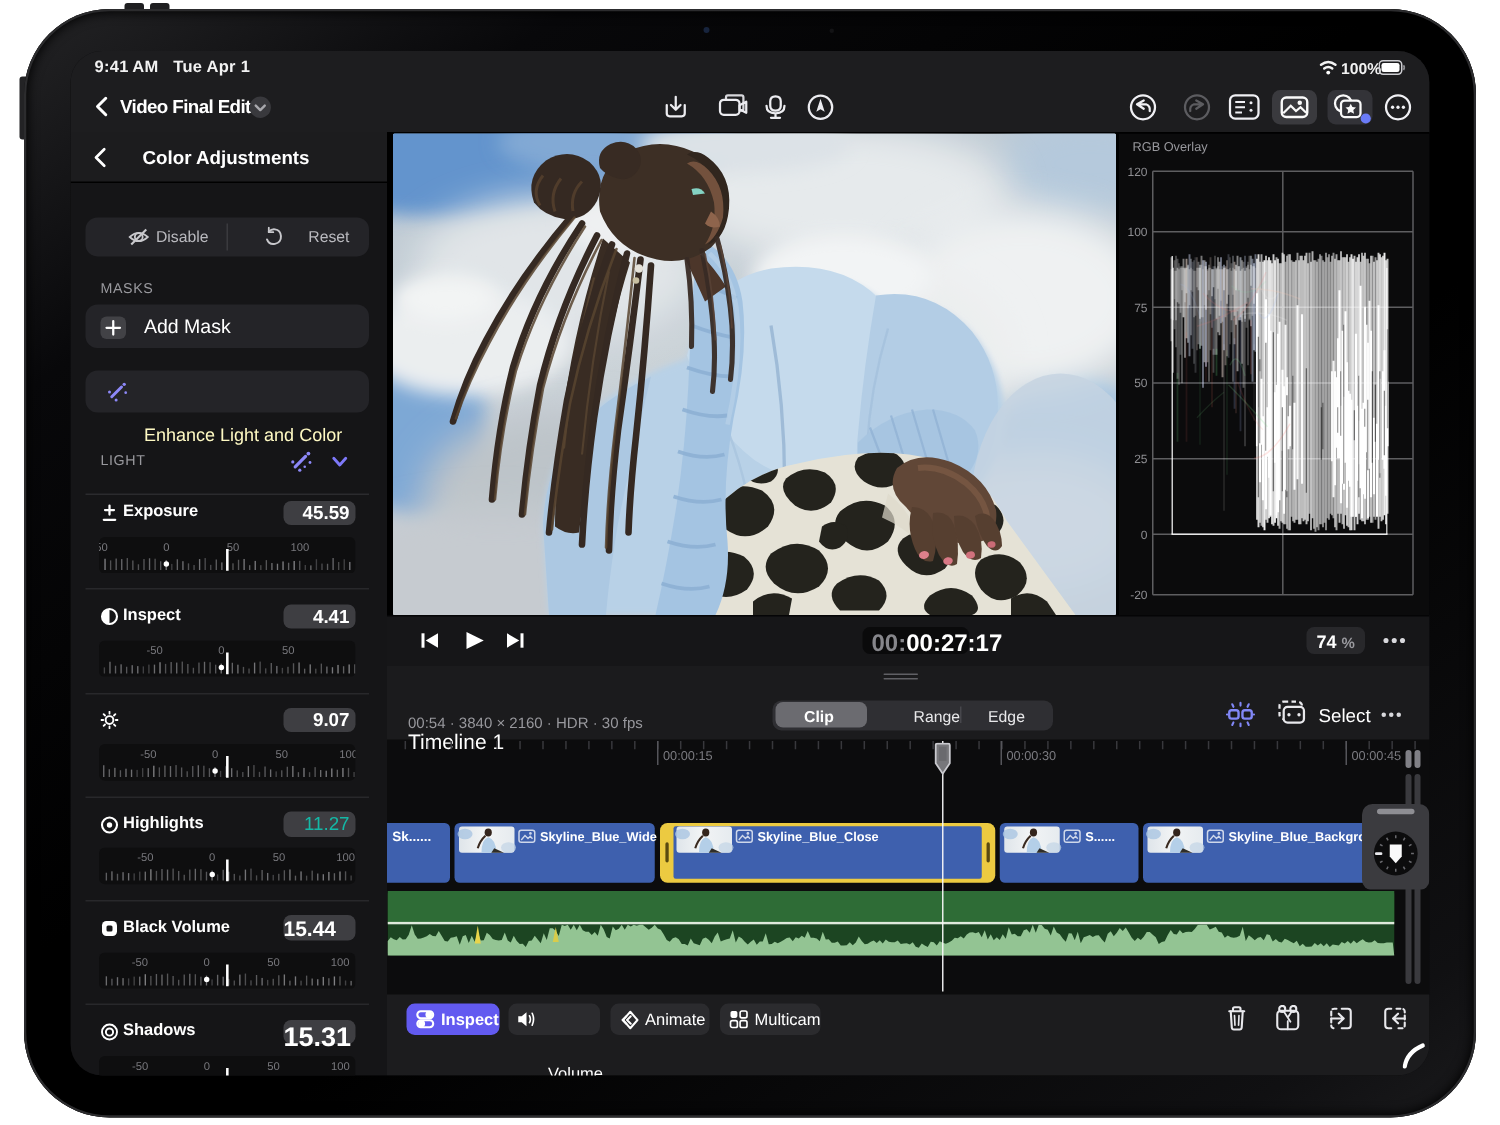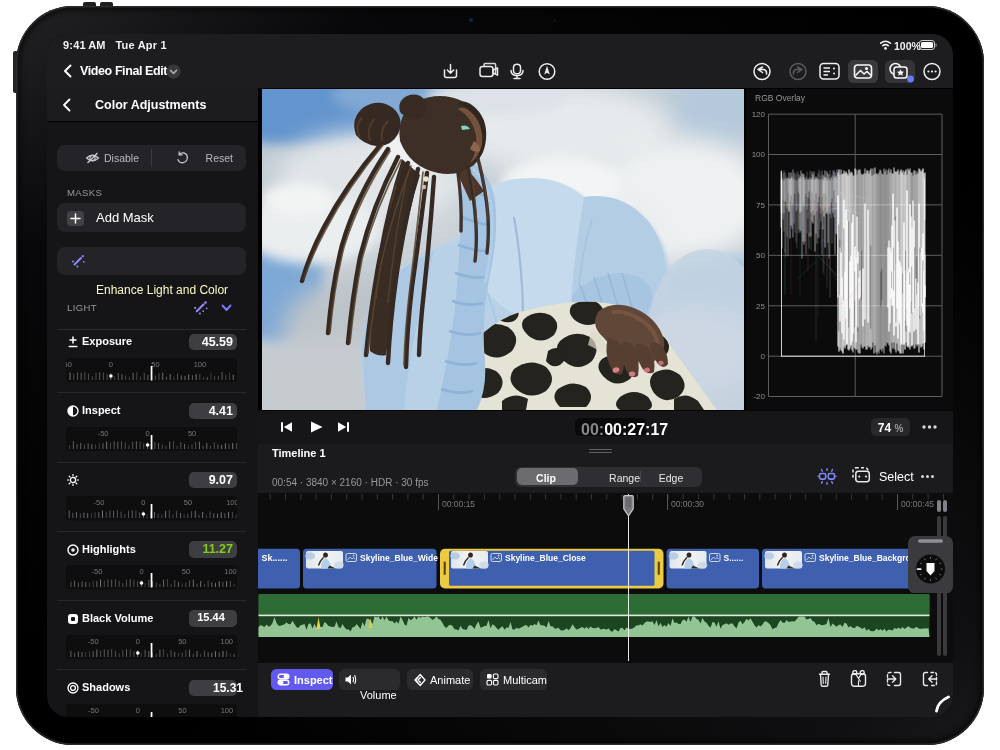--- a/index.html
+++ b/index.html
@@ -322,21 +322,21 @@
       <circle cx="77.4" cy="18.0" r="1.8" fill="#fff"></circle>
       <rect x="84.70" y="8.00" width="1.7" height="14.5" fill="#fff"></rect>
     </svg>
     <div style="position:absolute;left:10.0px;top:497.2px;width:189.0px;height:1.0px;background:#28282b;"></div>
     <svg style="position:absolute;left:20.0px;top:510.1px;width:12.0px;height:12.0px;" viewBox="0 0 12 12">
       <circle cx="6" cy="6" r="5" stroke="#fff" fill="none" stroke-width="1.4"></circle>
       <circle cx="6" cy="6" r="1.8" fill="#fff"></circle>
     </svg>
     <div class="txt" style="position:absolute;left:35.0px;top:509.1px;width:80.0px;height:14.0px;font-size:11px;font-weight:600;color:#fff;">Highlights</div>
     <div style="position:absolute;left:142.0px;top:507.6px;width:48.0px;height:16.5px;background:#3e3e42;border-radius:5px;"></div>
-    <div class="txt" style="position:absolute;left:142.0px;top:508.6px;width:44.0px;height:15.0px;font-size:12.5px;font-weight:700;color:#84cc16;text-align:right;width:44px;">11.27</div>
+    <div class="txt" style="position:absolute;left:142.0px;top:508.6px;width:44.0px;height:15.0px;font-size:12.5px;font-weight:400;color:#14b8a6;text-align:right;width:44px;">11.27</div>
     <svg style="position:absolute;left:19.0px;top:531.8px;width:171.0px;height:24.5px;" viewBox="0 0 171.0 24.5">
       <rect width="171.0" height="24.5" rx="4" fill="#0e0e0f"></rect>
       <text x="31.0" y="9" text-anchor="middle" font-size="7.5" fill="#77777c" font-family="Liberation Sans">-50</text>
       <text x="75.5" y="9" text-anchor="middle" font-size="7.5" fill="#77777c" font-family="Liberation Sans">0</text>
       <text x="120.0" y="9" text-anchor="middle" font-size="7.5" fill="#77777c" font-family="Liberation Sans">50</text>
       <text x="164.5" y="9" text-anchor="middle" font-size="7.5" fill="#77777c" font-family="Liberation Sans">100</text>
       <rect x="4.46" y="16.82" width="0.9" height="5.18" fill="rgba(235,235,240,0.36)"></rect>
       <rect x="8.17" y="15.87" width="0.9" height="6.13" fill="rgba(235,235,240,0.42)"></rect>
       <rect x="11.88" y="17.49" width="0.9" height="4.51" fill="rgba(235,235,240,0.33)"></rect>
       <rect x="15.59" y="16.46" width="0.9" height="5.54" fill="rgba(235,235,240,0.43)"></rect>
@@ -384,21 +384,21 @@
       <circle cx="75.5" cy="18.0" r="1.8" fill="#fff"></circle>
       <rect x="84.70" y="8.00" width="1.7" height="14.5" fill="#fff"></rect>
     </svg>
     <div style="position:absolute;left:10.0px;top:566.4px;width:189.0px;height:1.0px;background:#28282b;"></div>
     <svg style="position:absolute;left:20.0px;top:579.3px;width:12.0px;height:12.0px;" viewBox="0 0 12 12">
       <rect x="1" y="1" width="10" height="10" rx="3" fill="#fff"></rect>
       <rect x="4" y="4" width="4" height="4" rx="1" fill="#151517"></rect>
     </svg>
     <div class="txt" style="position:absolute;left:35.0px;top:578.3px;width:80.0px;height:14.0px;font-size:11px;font-weight:600;color:#fff;">Black Volume</div>
     <div style="position:absolute;left:142.0px;top:576.8px;width:48.0px;height:16.5px;background:#3e3e42;border-radius:5px;"></div>
-    <div class="txt" style="position:absolute;left:142.0px;top:577.8px;width:44.0px;height:15.0px;font-size:11px;font-weight:700;color:#fff;text-align:center;width:44px;">15.44</div>
+    <div class="txt" style="position:absolute;left:142.0px;top:577.8px;width:44.0px;height:15.0px;font-size:14px;font-weight:700;color:#fff;text-align:left;width:44px;">15.44</div>
     <svg style="position:absolute;left:19.0px;top:601.0px;width:171.0px;height:24.5px;" viewBox="0 0 171.0 24.5">
       <rect width="171.0" height="24.5" rx="4" fill="#0e0e0f"></rect>
       <text x="27.3" y="9" text-anchor="middle" font-size="7.5" fill="#77777c" font-family="Liberation Sans">-50</text>
       <text x="71.8" y="9" text-anchor="middle" font-size="7.5" fill="#77777c" font-family="Liberation Sans">0</text>
       <text x="116.3" y="9" text-anchor="middle" font-size="7.5" fill="#77777c" font-family="Liberation Sans">50</text>
       <text x="160.8" y="9" text-anchor="middle" font-size="7.5" fill="#77777c" font-family="Liberation Sans">100</text>
       <rect x="4.46" y="15.87" width="0.9" height="6.13" fill="rgba(235,235,240,0.42)"></rect>
       <rect x="8.17" y="17.49" width="0.9" height="4.51" fill="rgba(235,235,240,0.33)"></rect>
       <rect x="11.88" y="16.46" width="0.9" height="5.54" fill="rgba(235,235,240,0.43)"></rect>
       <rect x="15.58" y="17.07" width="0.9" height="4.93" fill="rgba(235,235,240,0.44)"></rect>
@@ -446,21 +446,21 @@
       <circle cx="71.8" cy="18.0" r="1.8" fill="#fff"></circle>
       <rect x="84.70" y="8.00" width="1.7" height="14.5" fill="#fff"></rect>
     </svg>
     <div style="position:absolute;left:10.0px;top:635.6px;width:189.0px;height:1.0px;background:#28282b;"></div>
     <svg style="position:absolute;left:20.0px;top:648.5px;width:12.0px;height:12.0px;" viewBox="0 0 12 12">
       <circle cx="6" cy="6" r="5" stroke="#fff" fill="none" stroke-width="1.3"></circle>
       <circle cx="6" cy="6" r="2.4" stroke="#fff" fill="none" stroke-width="1.3"></circle>
     </svg>
     <div class="txt" style="position:absolute;left:35.0px;top:647.5px;width:80.0px;height:14.0px;font-size:11px;font-weight:600;color:#fff;">Shadows</div>
     <div style="position:absolute;left:142.0px;top:646.0px;width:48.0px;height:16.5px;background:#3e3e42;border-radius:5px;"></div>
-    <div class="txt" style="position:absolute;left:142.0px;top:647.0px;width:44.0px;height:15.0px;font-size:12px;font-weight:700;color:#fff;text-align:right;width:44px;padding-left:24px;">15.31</div>
+    <div class="txt" style="position:absolute;left:142.0px;top:647.0px;width:44.0px;height:15.0px;font-size:18px;font-weight:700;color:#fff;text-align:right;width:44px;">15.31</div>
     <svg style="position:absolute;left:19.0px;top:670.2px;width:171.0px;height:24.5px;" viewBox="0 0 171.0 24.5">
       <rect width="171.0" height="24.5" rx="4" fill="#0e0e0f"></rect>
       <text x="27.4" y="9" text-anchor="middle" font-size="7.5" fill="#77777c" font-family="Liberation Sans">-50</text>
       <text x="71.9" y="9" text-anchor="middle" font-size="7.5" fill="#77777c" font-family="Liberation Sans">0</text>
       <text x="116.4" y="9" text-anchor="middle" font-size="7.5" fill="#77777c" font-family="Liberation Sans">50</text>
       <text x="160.9" y="9" text-anchor="middle" font-size="7.5" fill="#77777c" font-family="Liberation Sans">100</text>
       <rect x="4.57" y="15.87" width="0.9" height="6.13" fill="rgba(235,235,240,0.42)"></rect>
       <rect x="8.28" y="17.49" width="0.9" height="4.51" fill="rgba(235,235,240,0.33)"></rect>
       <rect x="11.99" y="16.46" width="0.9" height="5.54" fill="rgba(235,235,240,0.43)"></rect>
       <rect x="15.70" y="17.07" width="0.9" height="4.93" fill="rgba(235,235,240,0.44)"></rect>
@@ -1005,21 +1005,21 @@
       <g fill="#d8d8dc">
         <circle cx="3" cy="3" r="1.7"></circle>
         <circle cx="8.5" cy="3" r="1.7"></circle>
         <circle cx="14" cy="3" r="1.7"></circle>
       </g>
     </svg>
     <div style="position:absolute;left:210.5px;top:410.5px;width:695.5px;height:219.0px;background:#0c0c0d;"></div>
     <div style="position:absolute;left:210.5px;top:410.5px;width:695.5px;height:49.0px;background:#1b1b1d;"></div>
     <div style="position:absolute;left:542.0px;top:415.0px;width:23.0px;height:1.6px;background:#606065;border-radius:1px;"></div>
     <div style="position:absolute;left:542.0px;top:418.0px;width:23.0px;height:1.6px;background:#606065;border-radius:1px;"></div>
-    <div class="txt" style="position:absolute;left:225.0px;top:413px;width:120.0px;height:12.0px;font-size:11px;font-weight:700;color:#fff;">Timeline 1</div>
+    <div class="txt" style="position:absolute;left:225.0px;top:452px;width:120.0px;height:12.0px;font-size:14px;font-weight:400;color:#fff;">Timeline 1</div>
     <div class="txt" style="position:absolute;left:225.0px;top:443.5px;width:220.0px;height:12.0px;font-size:10px;color:#98989d;">00:54 · 3840 × 2160 · HDR · 30 fps</div>
     <div style="position:absolute;left:468.0px;top:433.0px;width:187.0px;height:20.0px;background:#2f2f33;border-radius:6px;"></div>
     <div style="position:absolute;left:469.5px;top:434.5px;width:61.0px;height:17.0px;background:#6b6b70;border-radius:5px;"></div>
     <div style="position:absolute;left:593.0px;top:437.5px;width:1.0px;height:11.0px;background:#47474c;"></div>
     <div class="txt" style="position:absolute;left:468.0px;top:438.0px;width:62.0px;height:11.0px;font-size:10.5px;font-weight:600;color:#fff;text-align:center;width:62px;">Clip</div>
     <div class="txt" style="position:absolute;left:530.0px;top:438.0px;width:63.0px;height:11.0px;font-size:10.5px;color:#e8e8ea;text-align:right;width:63px;">Range</div>
     <div class="txt" style="position:absolute;left:593.0px;top:438.0px;width:62.0px;height:11.0px;font-size:10.5px;color:#e8e8ea;text-align:center;width:62px;">Edge</div>
     <svg style="position:absolute;left:770.0px;top:433.5px;width:20.0px;height:19.0px;" viewBox="0 0 20 19">
 <g stroke="#8187f6" fill="none" stroke-width="1.6">
 <rect x="2.5" y="6.5" width="6.2" height="5.6" rx="1.6"></rect>
@@ -1199,21 +1199,21 @@
 <rect x="1.2" y="1.2" width="10.6" height="4.6" rx="2.3" fill="none"></rect>
 <circle cx="8.9" cy="3.5" r="2.3" fill="#fff" stroke="none"></circle>
 <rect x="1.2" y="7.2" width="10.6" height="4.6" rx="2.3" fill="none"></rect>
 <circle cx="4.1" cy="9.5" r="2.3" fill="#fff" stroke="none"></circle>
 </svg>
     <div class="txt" style="position:absolute;left:247.0px;top:640.5px;width:40.0px;height:12.0px;font-size:11px;font-weight:600;color:#fff;">Inspect</div>
     <svg style="position:absolute;left:297.0px;top:639.5px;width:13.0px;height:13.0px;" viewBox="0 0 13 13">
       <path d="M1.5 4.5 L3.8 4.5 L7 1.8 L7 11.2 L3.8 8.5 L1.5 8.5 Z" fill="#fff"></path>
       <path d="M9 4.2 Q10.2 6.5 9 8.8 M10.8 2.5 Q12.6 6.5 10.8 10.5" stroke="#fff" stroke-width="1.1" fill="none" stroke-linecap="round"></path>
     </svg>
-    <div class="txt" style="position:absolute;left:313.0px;top:655px;width:42.0px;height:12.0px;font-size:11px;color:#fff;">Volume</div>
+    <div class="txt" style="position:absolute;left:313.0px;top:676px;width:42.0px;height:12.0px;font-size:11px;color:#fff;text-align:right;">Volume</div>
     <svg style="position:absolute;left:365.0px;top:639.0px;width:14.0px;height:14.0px;" viewBox="0 0 14 14" stroke="#fff" fill="none" stroke-width="1.3" stroke-linecap="round" stroke-linejoin="round">
 <path d="M8.2 1.5 L13 7 L8.2 12.5 L3.4 7 Z"></path>
       <path d="M5.5 4.5 L3 7 L5.5 9.5 M8.5 4.5 L6 7 L8.5 9.5"></path>
     </svg>
     <div class="txt" style="position:absolute;left:383.0px;top:640.5px;width:44.0px;height:12.0px;font-size:11px;color:#fff;">Animate</div>
     <svg style="position:absolute;left:439.0px;top:639.5px;width:13.0px;height:13.0px;" viewBox="0 0 13 13" fill="#fff">
       <rect x="1" y="1" width="4.6" height="4.6" rx="1.2"></rect>
       <rect x="7.4" y="1" width="4.6" height="4.6" rx="1.2" fill="none" stroke="#fff" stroke-width="1.1"></rect>
       <rect x="1" y="7.4" width="4.6" height="4.6" rx="1.2" fill="none" stroke="#fff" stroke-width="1.1"></rect>
       <rect x="7.4" y="7.4" width="4.6" height="4.6" rx="1.2" fill="none" stroke="#fff" stroke-width="1.1"></rect>

